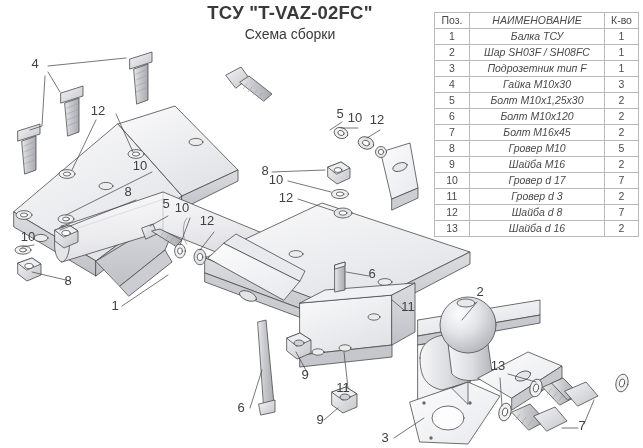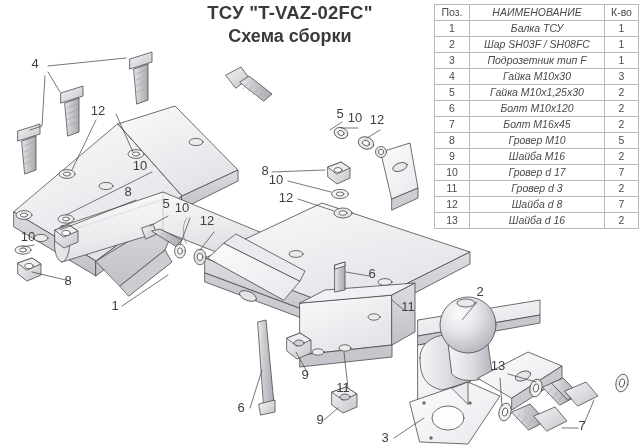--- a/index.html
+++ b/index.html
@@ -23,29 +23,29 @@
     text-align: center;
     color: #3a3a3a;
   }
   #title-block .line1 {
     font-size: 18.5px;
     font-weight: bold;
     letter-spacing: 0.2px;
     white-space: nowrap;
   }
   #title-block .line2 {
-    font-size: 18px;
-    font-weight: bold;
+    font-size: 14px;
+    font-weight: normal;
     margin-top: 2px;
     white-space: nowrap;
   }
   
   #parts-table {
     position: absolute;
-    left: 434px; top: 4px;
+    left: 434px; top: 12px;
     border-collapse: collapse;
     font-size: 10.5px;
     color: #4a4a4a;
   }
   #parts-table td, #parts-table th {
     border: 1px solid #b9b9b9;
     padding: 0;
     height: 15px;
     line-height: 15px;
     text-align: center;
@@ -104,21 +104,21 @@
           <td class="c-name">Подрозетник тип F</td>
           <td class="c-qty">1</td>
         </tr>
         <tr>
           <td class="c-pos">4</td>
           <td class="c-name">Гайка M10x30</td>
           <td class="c-qty">3</td>
         </tr>
         <tr>
           <td class="c-pos">5</td>
-          <td class="c-name">Гайка M10x1,25x30</td>
+          <td class="c-name">Болт M10x1,25x30</td>
           <td class="c-qty">2</td>
         </tr>
         <tr>
           <td class="c-pos">6</td>
           <td class="c-name">Болт M10x120</td>
           <td class="c-qty">2</td>
         </tr>
         <tr>
           <td class="c-pos">7</td>
           <td class="c-name">Болт M16x45</td>

